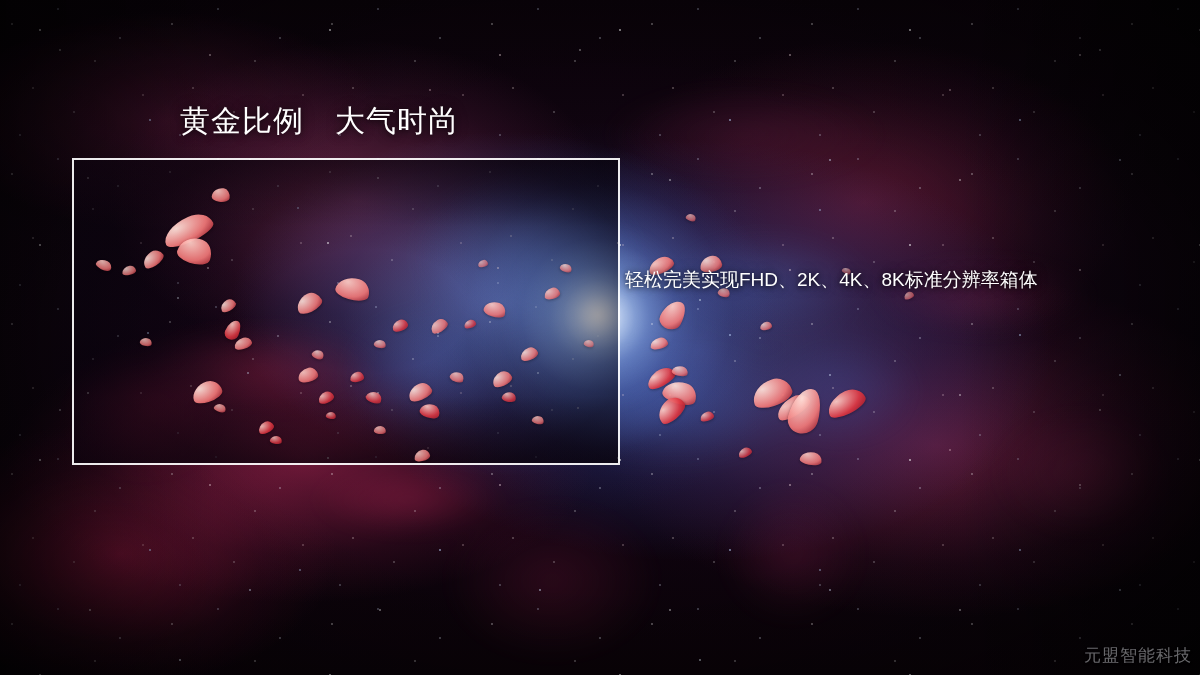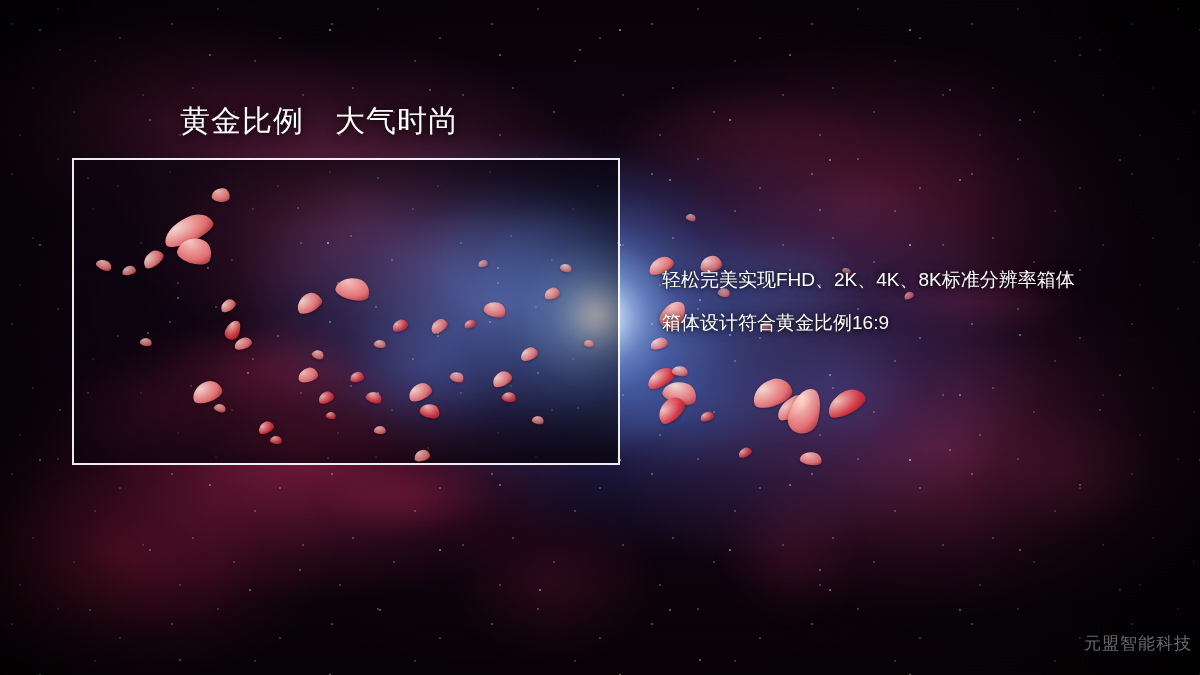--- a/index.html
+++ b/index.html
@@ -127,27 +127,27 @@
   
   .petal{position:absolute;border-radius:60% 40% 55% 45% / 70% 65% 35% 30%;}
 
   
   .title{
     position:absolute;left:180px;top:101px;
     font-size:30px;color:#ffffff;letter-spacing:1px;white-space:nowrap;
     text-shadow:0 1px 6px rgba(0,0,0,.65), 0 0 14px rgba(0,0,0,.45);
   }
   .body-text{
-    position:absolute;left:662px;top:258px;
+    position:absolute;left:625px;top:258px;
     color:#ffffff;font-size:19px;line-height:43px;white-space:nowrap;
     text-shadow:0 1px 5px rgba(0,0,0,.75), 0 0 12px rgba(0,0,0,.5);
   }
   .body-text div{height:43px;}
   .watermark{
-    position:absolute;right:8px;bottom:20px;
+    position:absolute;right:8px;bottom:8px;
     color:rgba(190,190,195,0.55);font-size:17px;letter-spacing:1px;
     text-shadow:0 1px 2px rgba(0,0,0,.6);
   }
 </style>
 </head>
 <body>
 
 <div class="stage">
 
   <div class="neb n-base"></div>
@@ -235,18 +235,17 @@
           <div class="petal" style="left: 404px; top: 100px; width: 10px; height: 7px; transform: rotate(-10deg); opacity: 0.7; background: radial-gradient(at 30% 25%, rgba(255, 205, 198, 0.98) 0%, rgba(240, 120, 120, 0.97) 62%, rgba(150, 20, 35, 0.95) 100%); box-shadow: rgba(0, 0, 0, 0.35) 0px 1px 3px;"></div>
           <div class="petal" style="left: 510px; top: 180px; width: 10px; height: 7px; transform: rotate(18deg); opacity: 0.7; background: radial-gradient(at 30% 25%, rgba(255, 205, 198, 0.98) 0%, rgba(240, 120, 120, 0.97) 62%, rgba(150, 20, 35, 0.95) 100%); box-shadow: rgba(0, 0, 0, 0.35) 0px 1px 3px;"></div>
         </div>
     </div>
   </div>
 
   <div class="title">黄金比例　大气时尚</div>
 
   <div class="body-text">
     <div>轻松完美实现FHD、2K、4K、8K标准分辨率箱体</div>
-    <div>箱体设计符合黄金比例16:9</div>
   </div>
 
   <div class="watermark">元盟智能科技</div>
 
 </div>
 
 </body></html>

